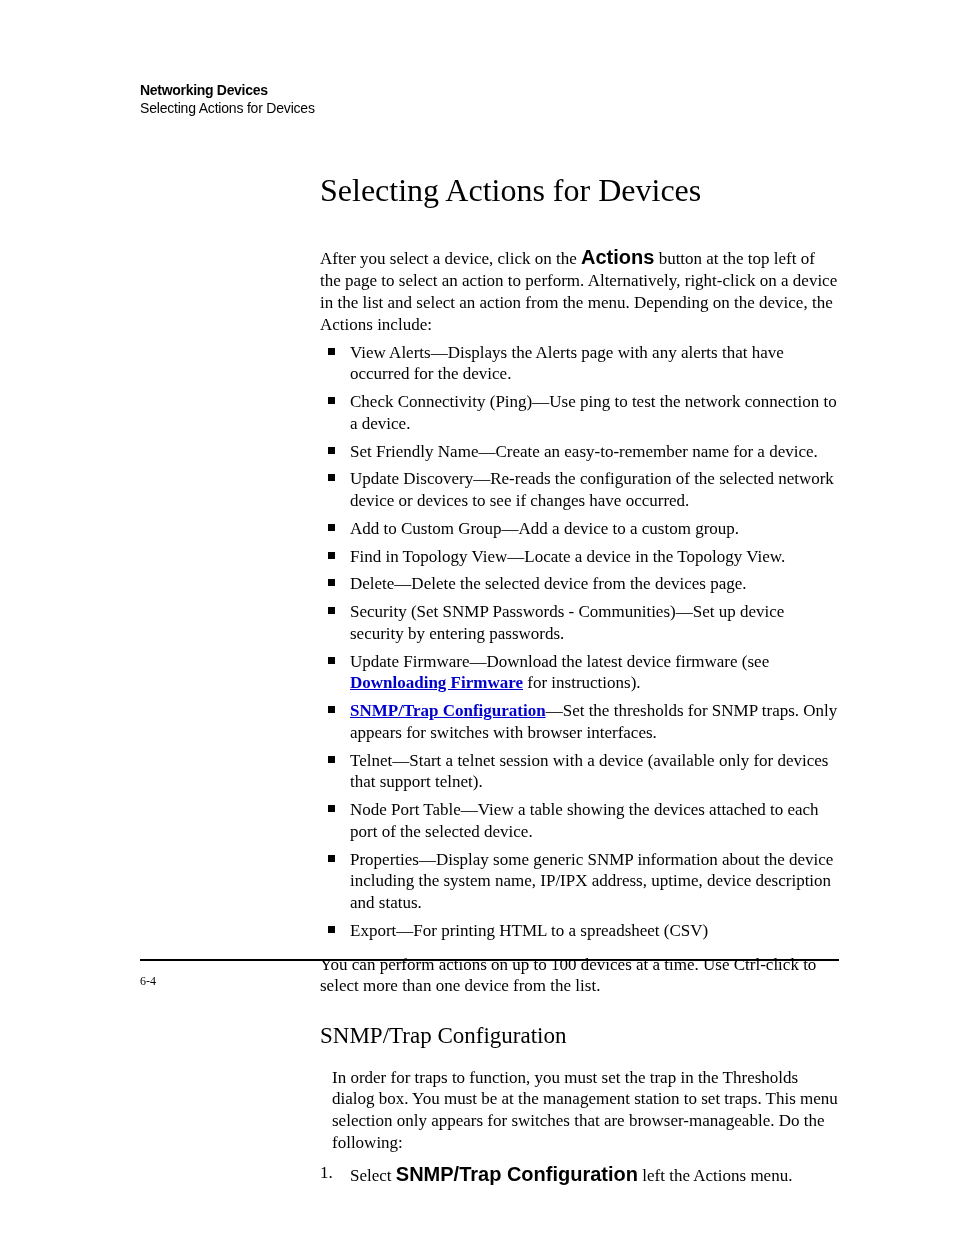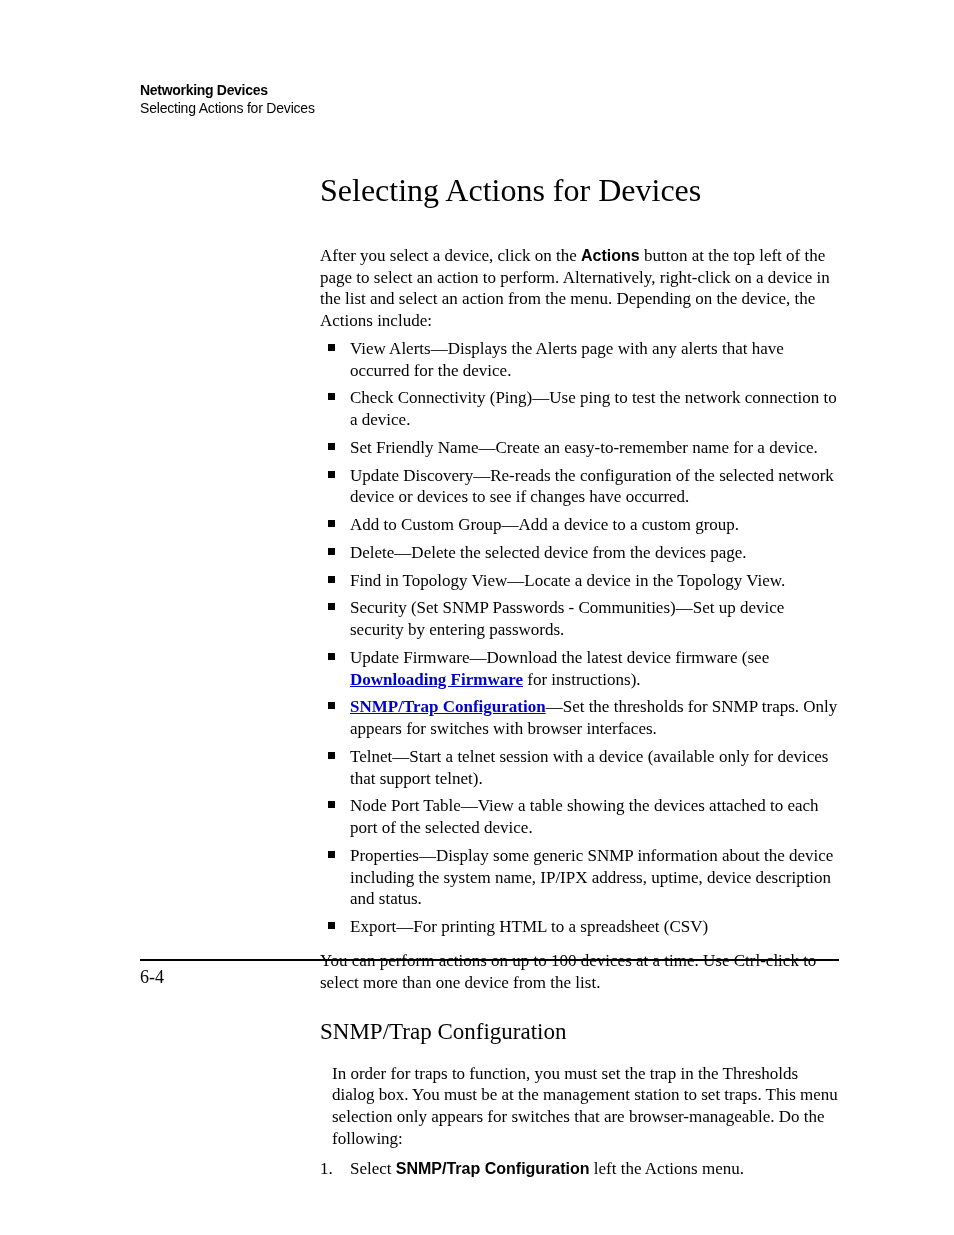--- a/index.html
+++ b/index.html
@@ -80,40 +80,40 @@
   ol.steps > li::before {
     content: counter(step) ".";
     position: absolute;
     left: 0;
     top: 0;
     font-family: "Times New Roman", serif;
   }
   .bold-sans {
     font-family: Arial, Helvetica, sans-serif;
     font-weight: bold;
-    font-size: 16px;
+    font-size: 20px;
   }
   a.xref, .xref {
     color: #0000cc;
     text-decoration: underline;
     font-weight: bold;
   }
   .footer-rule {
     position: absolute;
     left: 140px;
     right: 115px;
     bottom: 76px;
     border-top: 2px solid #000;
   }
   .page-number {
     position: absolute;
     left: 140px;
     bottom: 48px;
     font-family: "Times New Roman", serif;
-    font-size: 18px;
+    font-size: 12px;
   }
 </style>
 </head>
 <body>
 
 <div class="page">
 
   <div class="running-head">
     <div class="rh-bold">Networking Devices</div>
     <div class="rh-normal">Selecting Actions for Devices</div>
@@ -126,22 +126,22 @@
     <p class="intro">
       <span>After you select a device, click on the </span><span class="bold-sans">Actions</span><span> button at the top left of the page to select an action to perform. Alternatively, right-click on a device in the list and select an action from the menu. Depending on the device, the Actions include:</span>
     </p>
 
     <ul class="square">
       <li><span>View Alerts—Displays the Alerts page with any alerts that have occurred for the device.</span></li>
       <li><span>Check Connectivity (Ping)—Use ping to test the network connection to a device.</span></li>
       <li><span>Set Friendly Name—Create an easy-to-remember name for a device.</span></li>
       <li><span>Update Discovery—Re-reads the configuration of the selected network device or devices to see if changes have occurred.</span></li>
       <li><span>Add to Custom Group—Add a device to a custom group.</span></li>
+      <li><span>Find in Topology View—Locate a device in the Topology View.</span></li>
       <li><span>Delete—Delete the selected device from the devices page.</span></li>
-      <li><span>Find in Topology View—Locate a device in the Topology View.</span></li>
       <li><span>Security (Set SNMP Passwords - Communities)—Set up device security by entering passwords.</span></li>
       <li>
         <span>Update Firmware—Download the latest device firmware (see </span><a class="xref">Downloading Firmware</a><span> for instructions).</span>
       </li>
       <li>
         <a class="xref">SNMP/Trap Configuration</a><span>—Set the thresholds for SNMP traps. Only appears for switches with browser interfaces.</span>
       </li>
       <li><span>Telnet—Start a telnet session with a device (available only for devices that support telnet).</span></li>
       <li><span>Node Port Table—View a table showing the devices attached to each port of the selected device.</span></li>
       <li><span>Properties—Display some generic SNMP information about the device including the system name, IP/IPX address, uptime, device description and status.</span></li>

